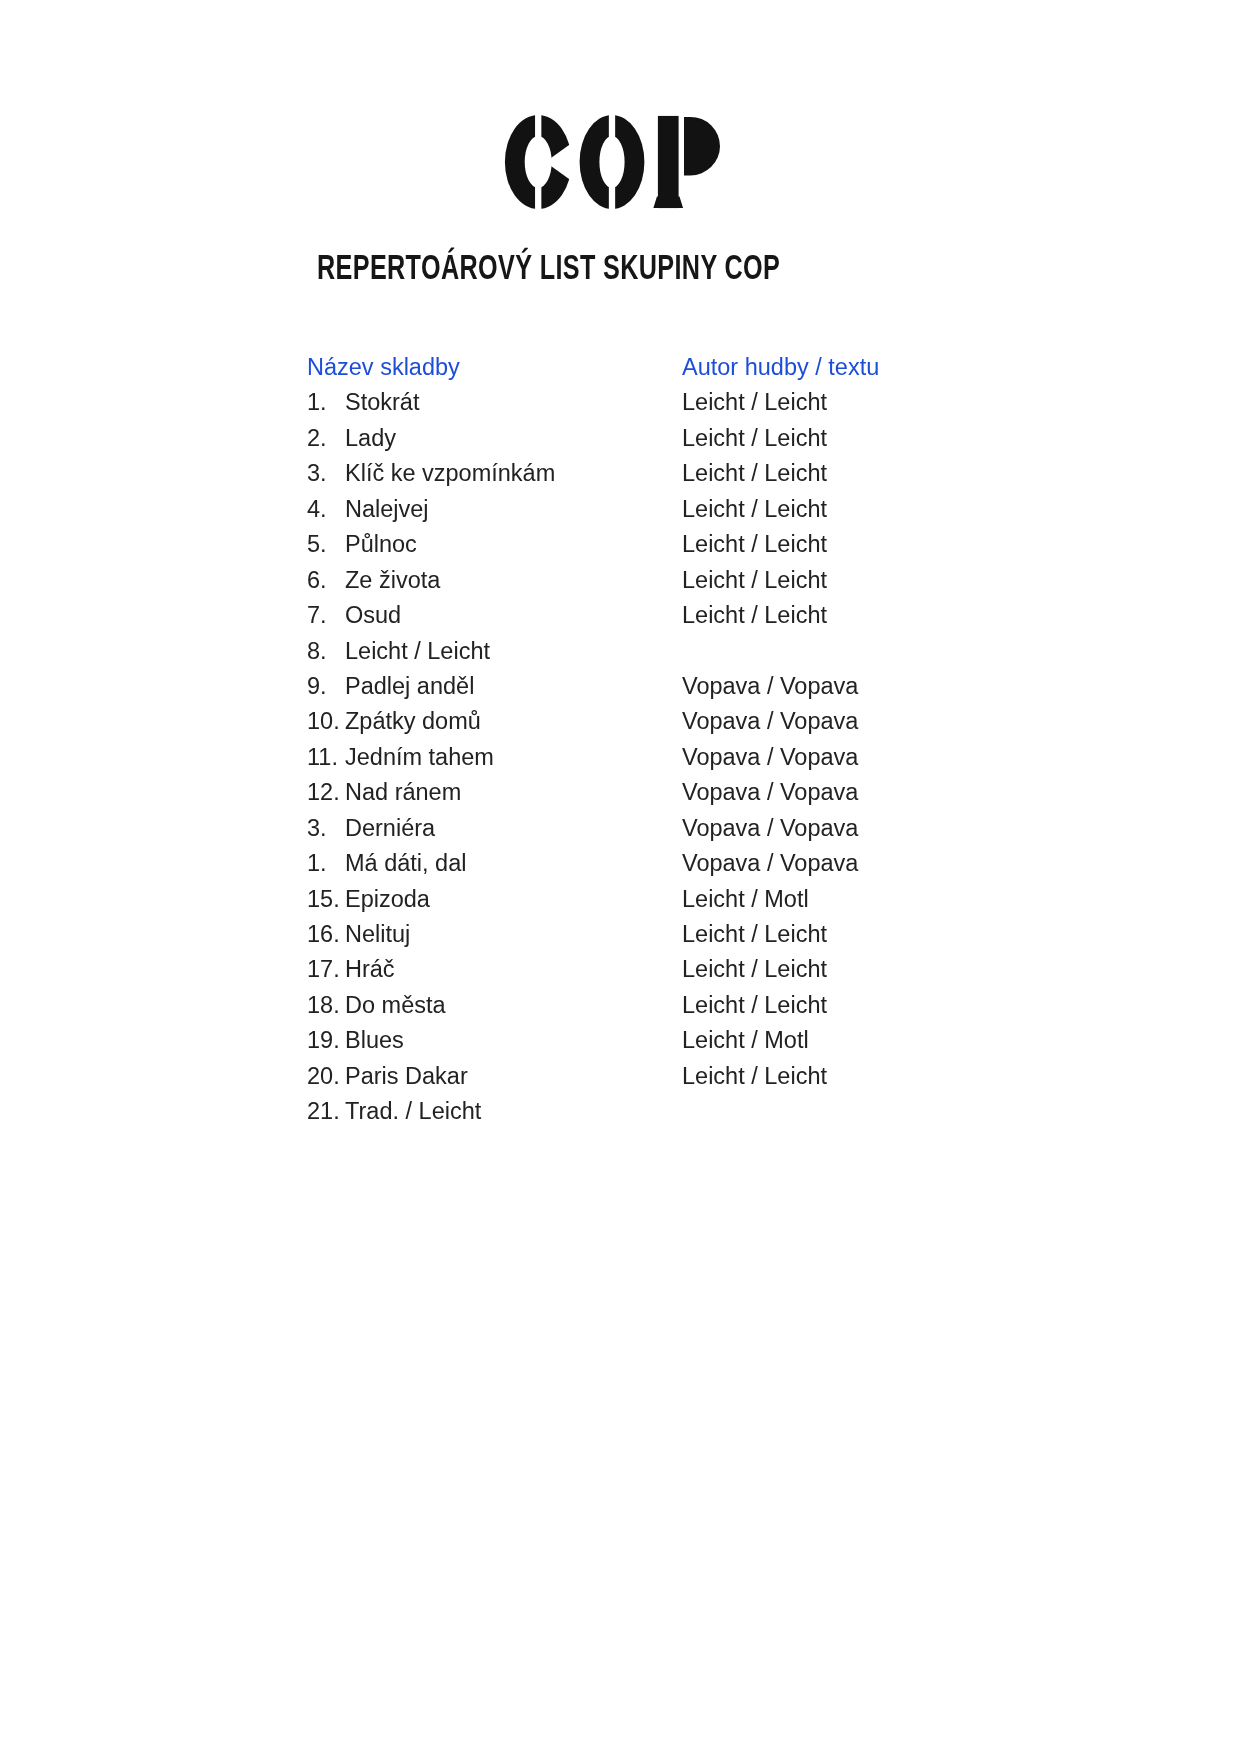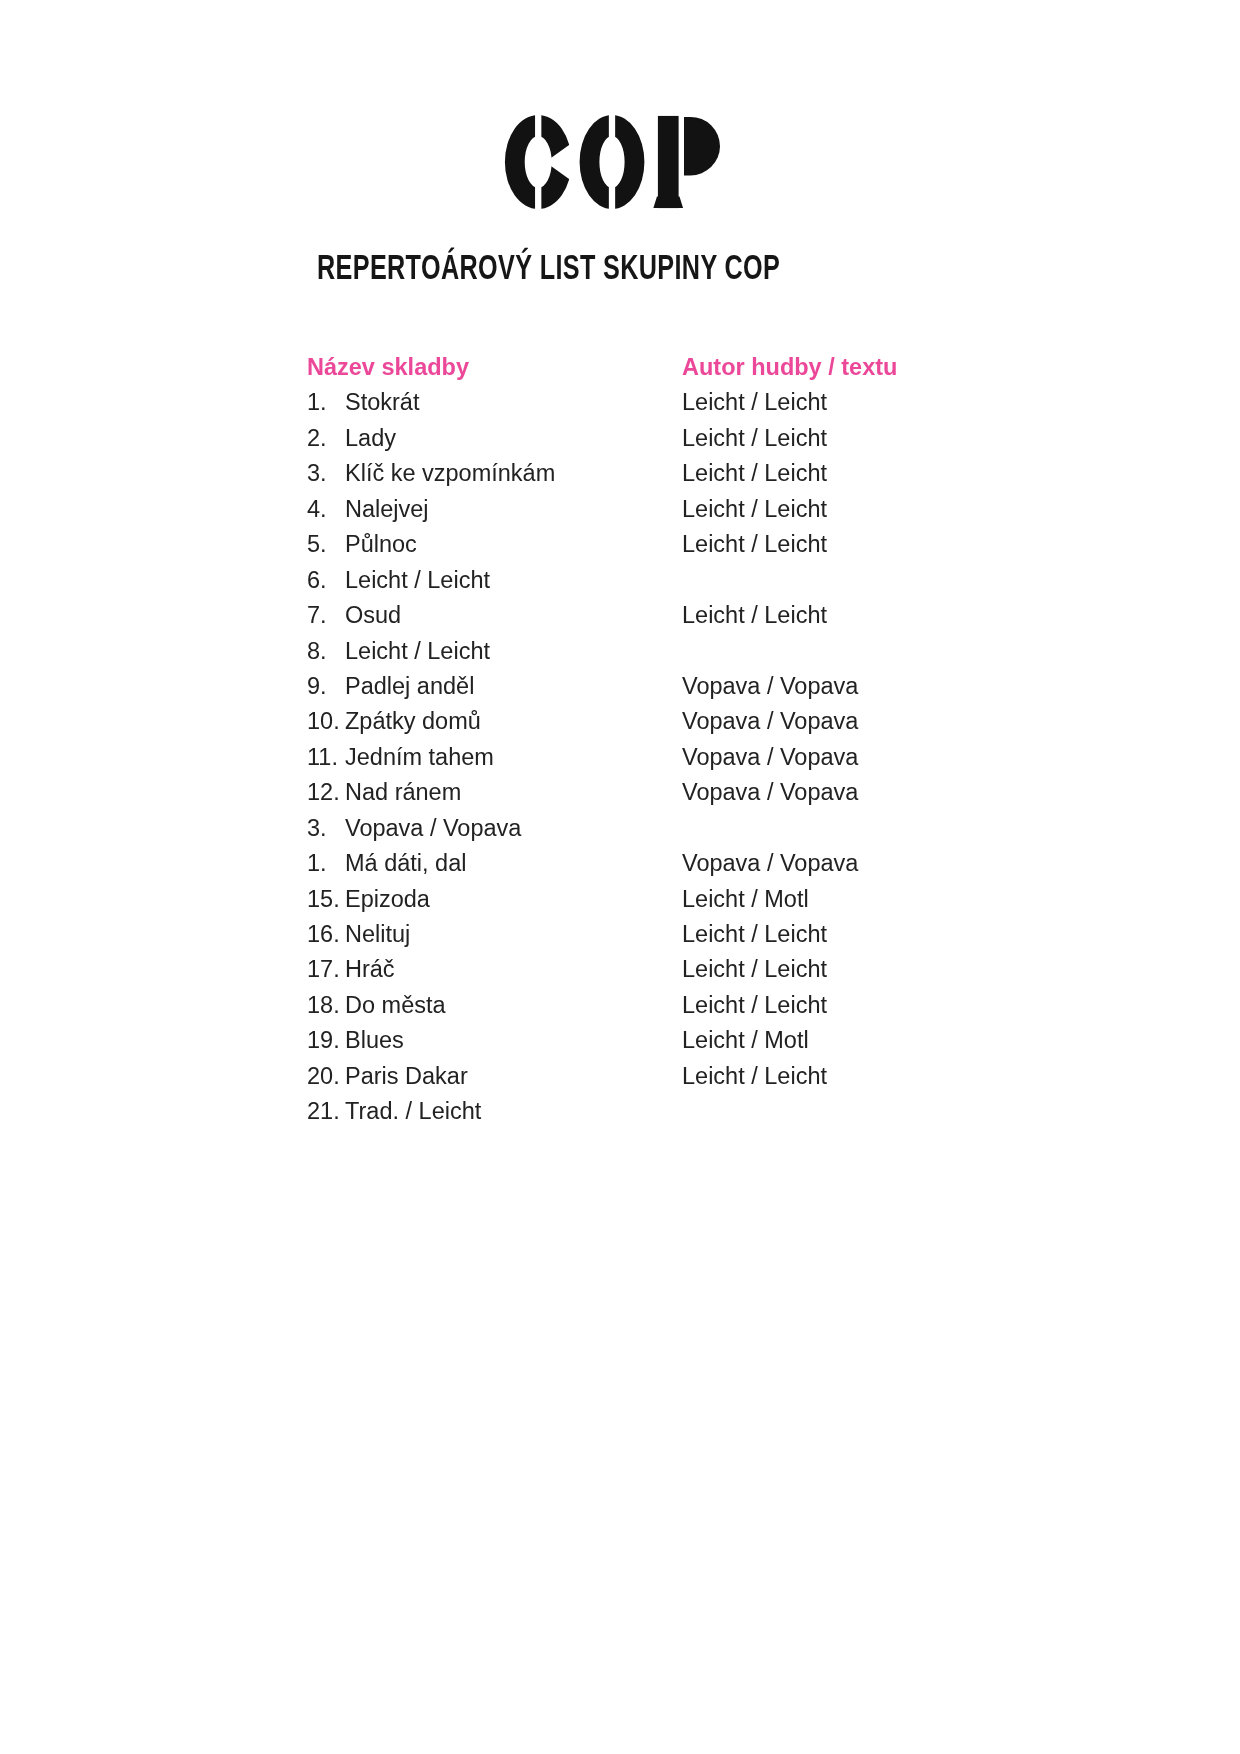--- a/index.html
+++ b/index.html
@@ -52,22 +52,22 @@
     top: 350px;
     width: 640px;
     font-size: 23.5px;
     color: #222222;
   }
   .hrow {
     display: grid;
     grid-template-columns: 375px auto;
     height: 35.45px;
     line-height: 35.45px;
-    font-weight: 700;
-    color: #ec4899;
+    font-weight: 400;
+    color: #1d4ed8;
   }
   .srow {
     display: grid;
     grid-template-columns: 38px 337px auto;
     height: 35.45px;
     line-height: 35.45px;
   }
   .cell { white-space: nowrap; }
 </style>
 </head>
@@ -134,20 +134,21 @@
       </div>
 
       <div class="srow">
         <span class="cell">5.</span>
         <span class="cell">Půlnoc</span>
         <span class="cell">Leicht / Leicht</span>
       </div>
 
       <div class="srow">
         <span class="cell">6.</span>
+        <span class="cell">Ze života</span>
         <span class="cell">Leicht / Leicht</span>
       </div>
 
       <div class="srow">
         <span class="cell">7.</span>
         <span class="cell">Osud</span>
         <span class="cell">Leicht / Leicht</span>
       </div>
 
       <div class="srow">
@@ -174,20 +175,21 @@
       </div>
 
       <div class="srow">
         <span class="cell">12.</span>
         <span class="cell">Nad ránem</span>
         <span class="cell">Vopava / Vopava</span>
       </div>
 
       <div class="srow">
         <span class="cell">3.</span>
+        <span class="cell">Derniéra</span>
         <span class="cell">Vopava / Vopava</span>
       </div>
 
       <div class="srow">
         <span class="cell">1.</span>
         <span class="cell">Má dáti, dal</span>
         <span class="cell">Vopava / Vopava</span>
       </div>
 
       <div class="srow">

